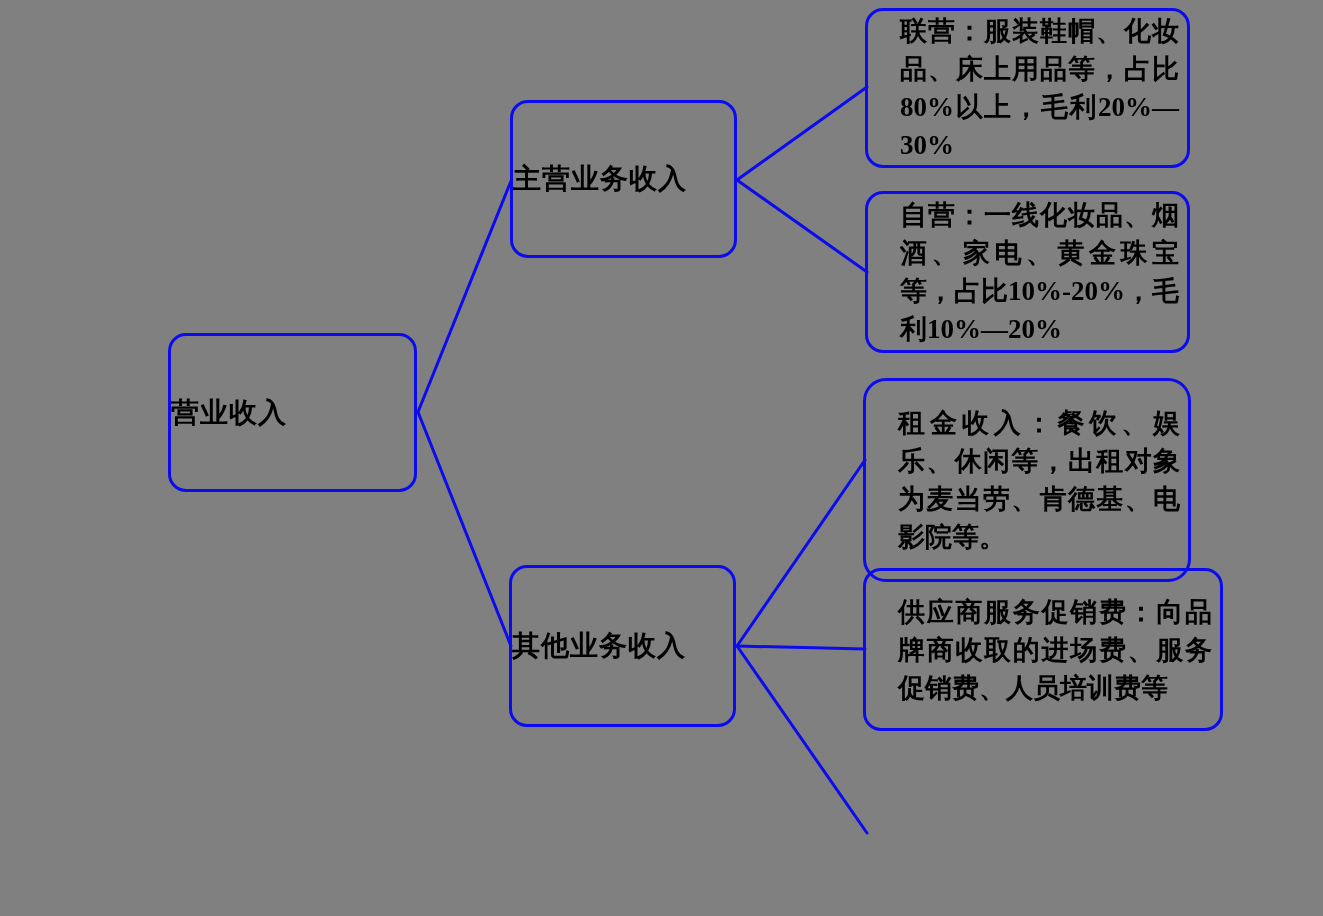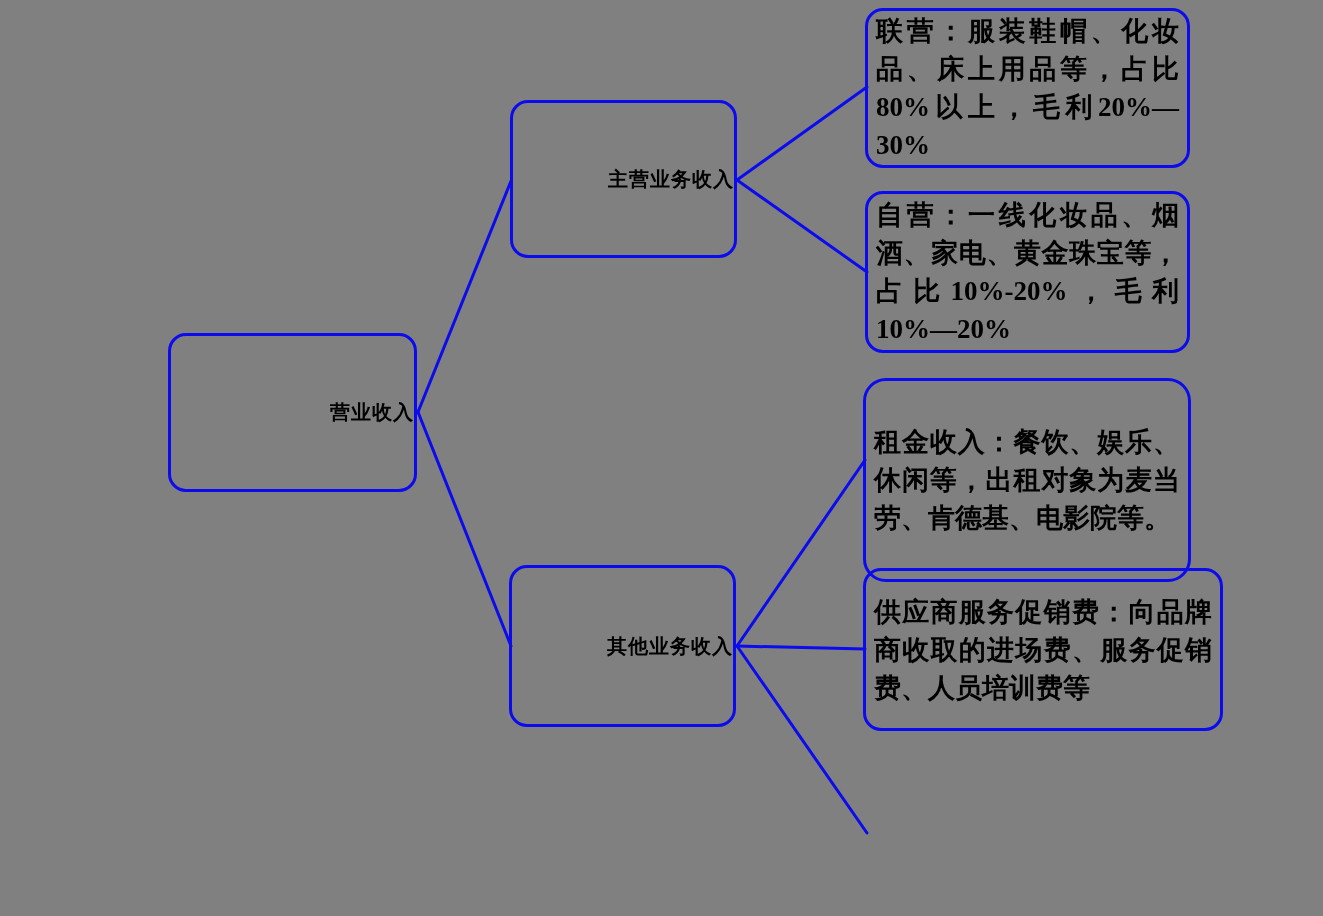--- a/index.html
+++ b/index.html
@@ -38,32 +38,33 @@
     border-radius: 18px;
     background: transparent;
     display: flex;
     align-items: center;
     font-weight: bold;
     color: var(--ink);
   }
   .node .label { display: block; width: 100%; }
   .node.center {
     justify-content: center;
-    text-align: right;
-    font-size: 20px;
+    text-align: left;
+    font-size: 28px;
     letter-spacing: 1px;
   }
   .node.leaf {
     font-size: 27px;
     line-height: 38px;
     padding: 2px 8px;
   }
   .node.leaf .label {
     text-align: justify;
     text-justify: inter-ideograph;
+    margin-left: 24px;
   }
   
   #node-root   { left: 168px; top: 333px; width: 249px; height: 159px; }
   #node-main   { left: 510px; top: 100px; width: 227px; height: 158px; }
   #node-other  { left: 509px; top: 565px; width: 227px; height: 162px; }
   #leaf-0      { left: 865px; top:   8px; width: 325px; height: 160px; }
   #leaf-1      { left: 865px; top: 191px; width: 325px; height: 162px; }
   #leaf-2      { left: 863px; top: 378px; width: 328px; height: 204px; border-radius: 23px; }
   #leaf-3      { left: 863px; top: 568px; width: 360px; height: 163px; }
   #leaf-4      { left: 865px; top: 753px; width: 325px; height: 159px; }

